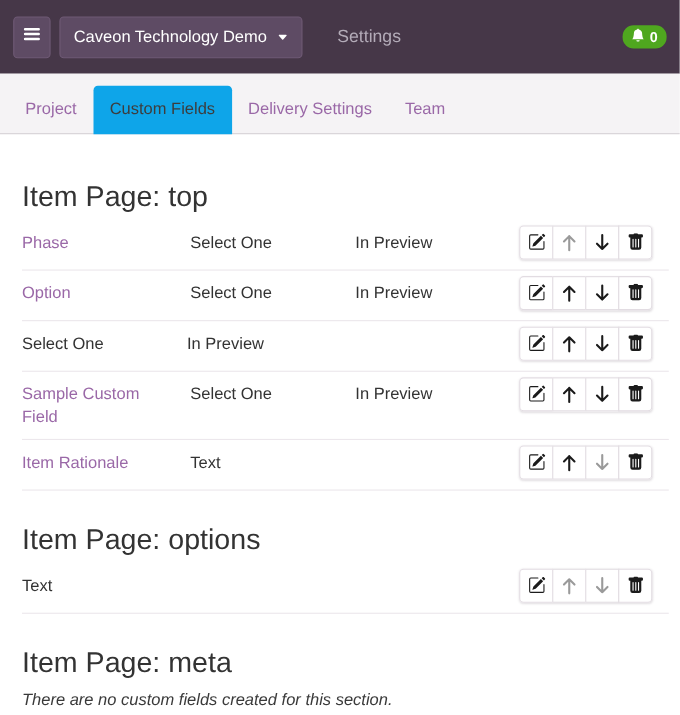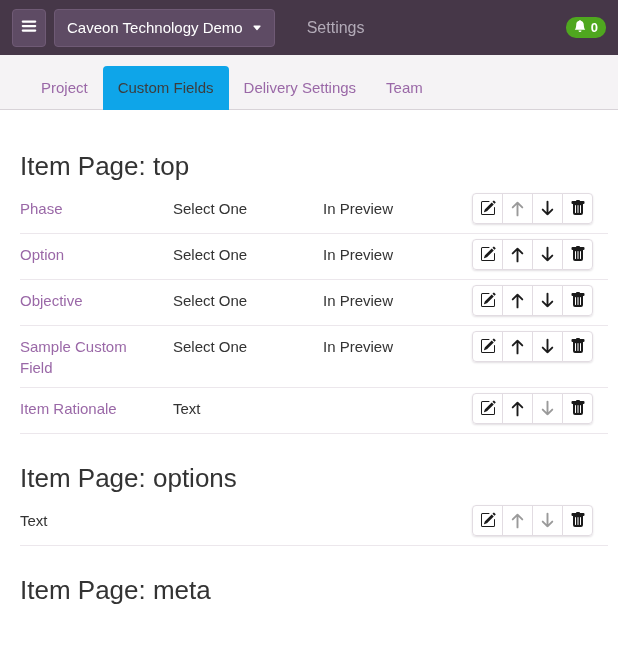--- a/index.html
+++ b/index.html
@@ -6,21 +6,21 @@
   html,body { margin:0; padding:0; }
   body {
     width:618px; height:650px; overflow:hidden;
     background:#ffffff;
     font-family:"Liberation Sans", sans-serif;
     color:#333;
   }
 
   
   .header {
-    height:55px; background:var(--header-bg,#463748);
+    height:67px; background:var(--header-bg,#463748);
     display:flex; align-items:center; padding:0 12px;
   }
   .hamburger-btn {
     width:34px; height:38px; flex:0 0 auto;
     background:var(--header-control-bg,#5e4b64);
     border:1px solid #6f5a75; border-radius:4px;
     color:#fff; display:flex; align-items:center; justify-content:center;
     cursor:pointer;
   }
   .project-btn {
@@ -37,21 +37,21 @@
     margin-left:auto; height:21px; padding:0 8px;
     background:var(--badge-green,#4fa71f); color:#fff;
     border-radius:10px; display:flex; align-items:center; gap:5px;
     font-size:13px; font-weight:bold;
   }
 
   
   .tabbar {
     height:55px; background:var(--tabbar-bg,#f5f3f5);
     border-bottom:1px solid #d8d3d8;
-    display:flex; align-items:flex-end; padding-left:26px;
+    display:flex; align-items:flex-end; padding-left:8px;
   }
   .tab {
     padding:13px 15px 14px 15px; margin-bottom:-1px;
     font-size:15px; color:var(--accent-purple,#9a68a7);
     cursor:pointer; border-radius:4px 4px 0 0; white-space:nowrap;
   }
   .tab.active { background:#0ea5e9; color:#3d3d3d; }
 
   
   .content { padding:0 10px 0 20px; }
@@ -194,21 +194,20 @@
           <button class="action-btn">
             <span>
               <svg width="16" height="16" viewBox="0 0 16 16" fill="currentColor">
                 <path d="M2.5 1a1 1 0 0 0-1 1v1a1 1 0 0 0 1 1H3v9a2 2 0 0 0 2 2h6a2 2 0 0 0 2-2V4h.5a1 1 0 0 0 1-1V2a1 1 0 0 0-1-1H10a1 1 0 0 0-1-1H7a1 1 0 0 0-1 1H2.5zm3 4a.5.5 0 0 1 .5.5v7a.5.5 0 0 1-1 0v-7a.5.5 0 0 1 .5-.5zM8 5a.5.5 0 0 1 .5.5v7a.5.5 0 0 1-1 0v-7A.5.5 0 0 1 8 5zm3 .5v7a.5.5 0 0 1-1 0v-7a.5.5 0 0 1 1 0z"></path>
               </svg>
             </span>
           </button>
         </div>
       </div>
       <div class="frow">
-        <div class="col-name">Objective</div>
         <div class="col-type">Select One</div>
         <div class="col-status">In Preview</div>
         <div class="btn-group">
           <button class="action-btn">
             <span>
               <svg width="16" height="16" viewBox="0 0 16 16" fill="currentColor">
                 <path d="M15.502 1.94a.5.5 0 0 1 0 .706L14.459 3.69l-2-2L13.502.646a.5.5 0 0 1 .707 0l1.293 1.293zm-1.75 2.456-2-2L4.939 9.21a.5.5 0 0 0-.121.196l-.805 2.414a.25.25 0 0 0 .316.316l2.414-.805a.5.5 0 0 0 .196-.12l6.813-6.814z"></path>
                 <path fill-rule="evenodd" d="M1 13.5A1.5 1.5 0 0 0 2.5 15h11a1.5 1.5 0 0 0 1.5-1.5v-6a.5.5 0 0 0-1 0v6a.5.5 0 0 1-.5.5h-11a.5.5 0 0 1-.5-.5v-11a.5.5 0 0 1 .5-.5H9a.5.5 0 0 0 0-1H2.5A1.5 1.5 0 0 0 1 2.5v11z"></path>
               </svg>
             </span>
@@ -342,18 +341,19 @@
               <svg width="16" height="16" viewBox="0 0 16 16" fill="currentColor">
                 <path d="M2.5 1a1 1 0 0 0-1 1v1a1 1 0 0 0 1 1H3v9a2 2 0 0 0 2 2h6a2 2 0 0 0 2-2V4h.5a1 1 0 0 0 1-1V2a1 1 0 0 0-1-1H10a1 1 0 0 0-1-1H7a1 1 0 0 0-1 1H2.5zm3 4a.5.5 0 0 1 .5.5v7a.5.5 0 0 1-1 0v-7a.5.5 0 0 1 .5-.5zM8 5a.5.5 0 0 1 .5.5v7a.5.5 0 0 1-1 0v-7A.5.5 0 0 1 8 5zm3 .5v7a.5.5 0 0 1-1 0v-7a.5.5 0 0 1 1 0z"></path>
               </svg>
             </span>
           </button>
         </div>
       </div>
     </div>
     <div class="section">
       <div class="section-title">Item Page: meta</div>
+      <p class="empty-msg">There are no custom fields created for this section.</p>
     </div>
   </div>
 
 <div class="content">
   
 </div>
 
 </body></html>

